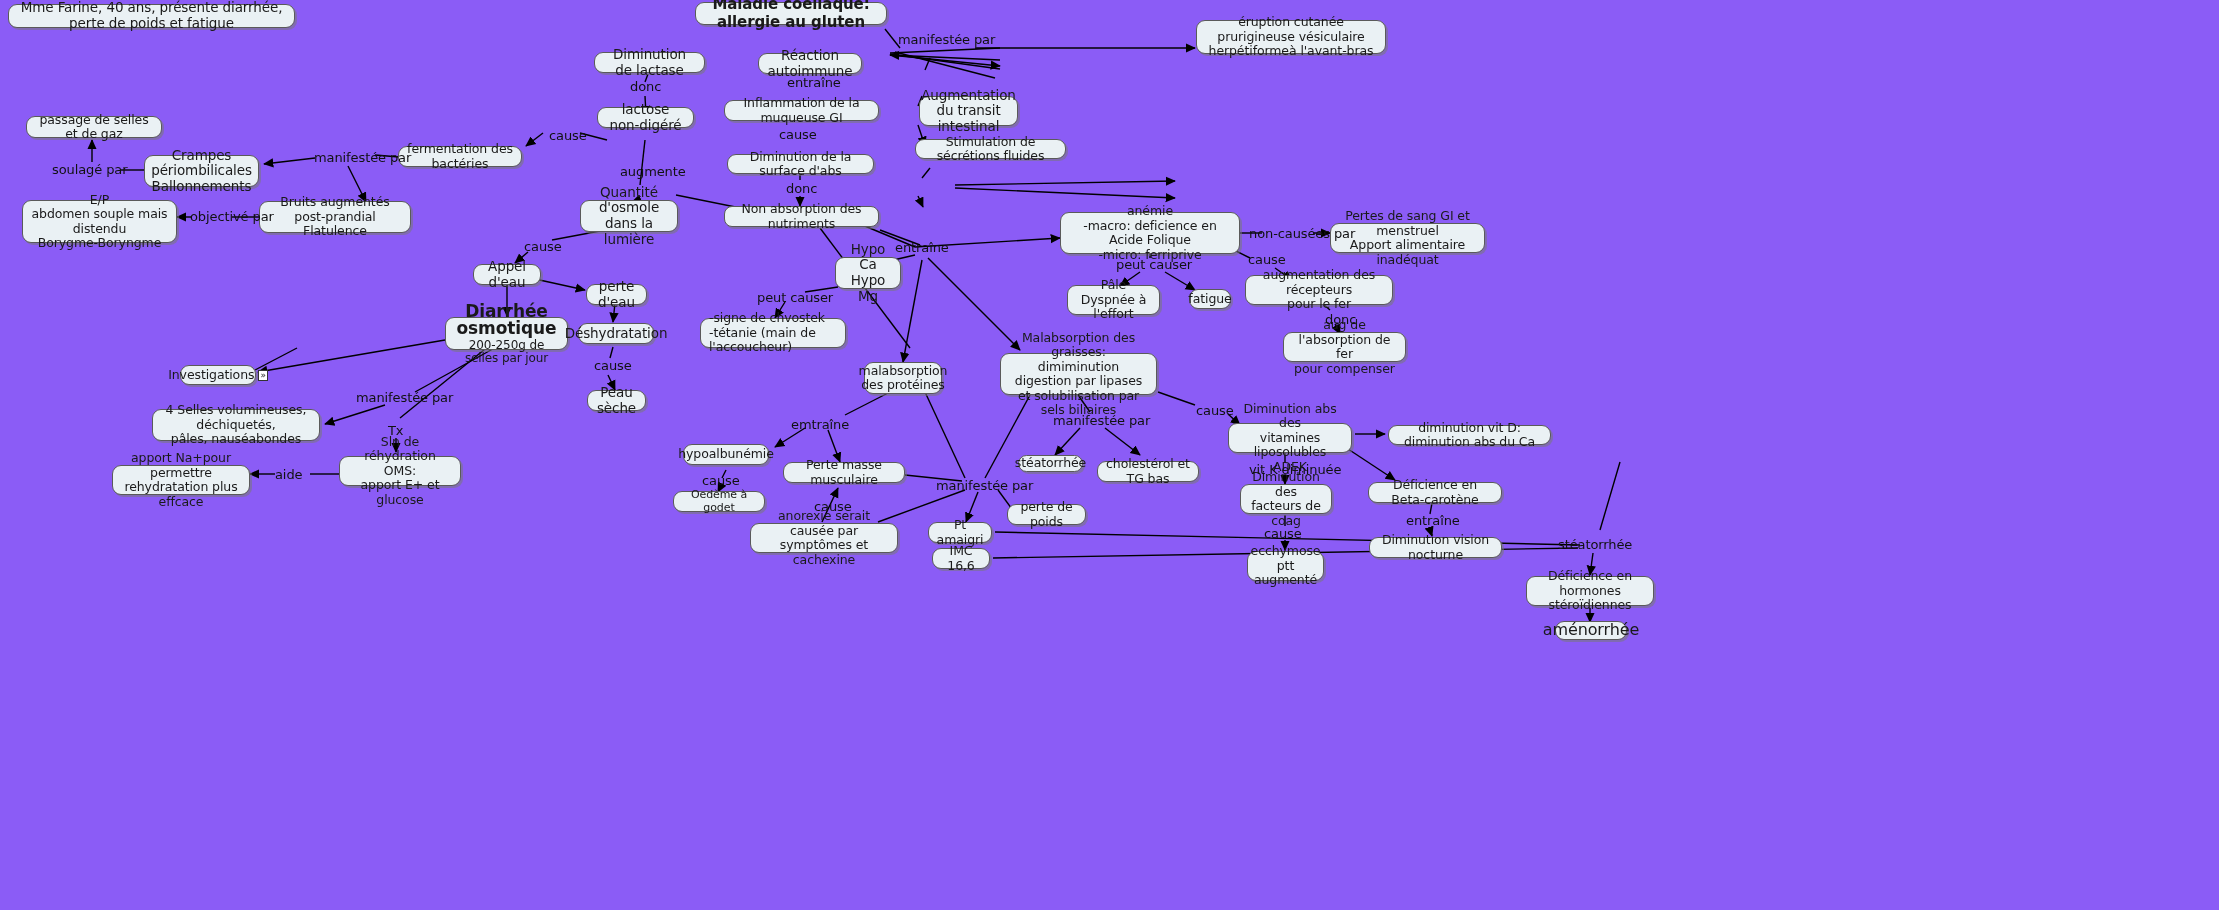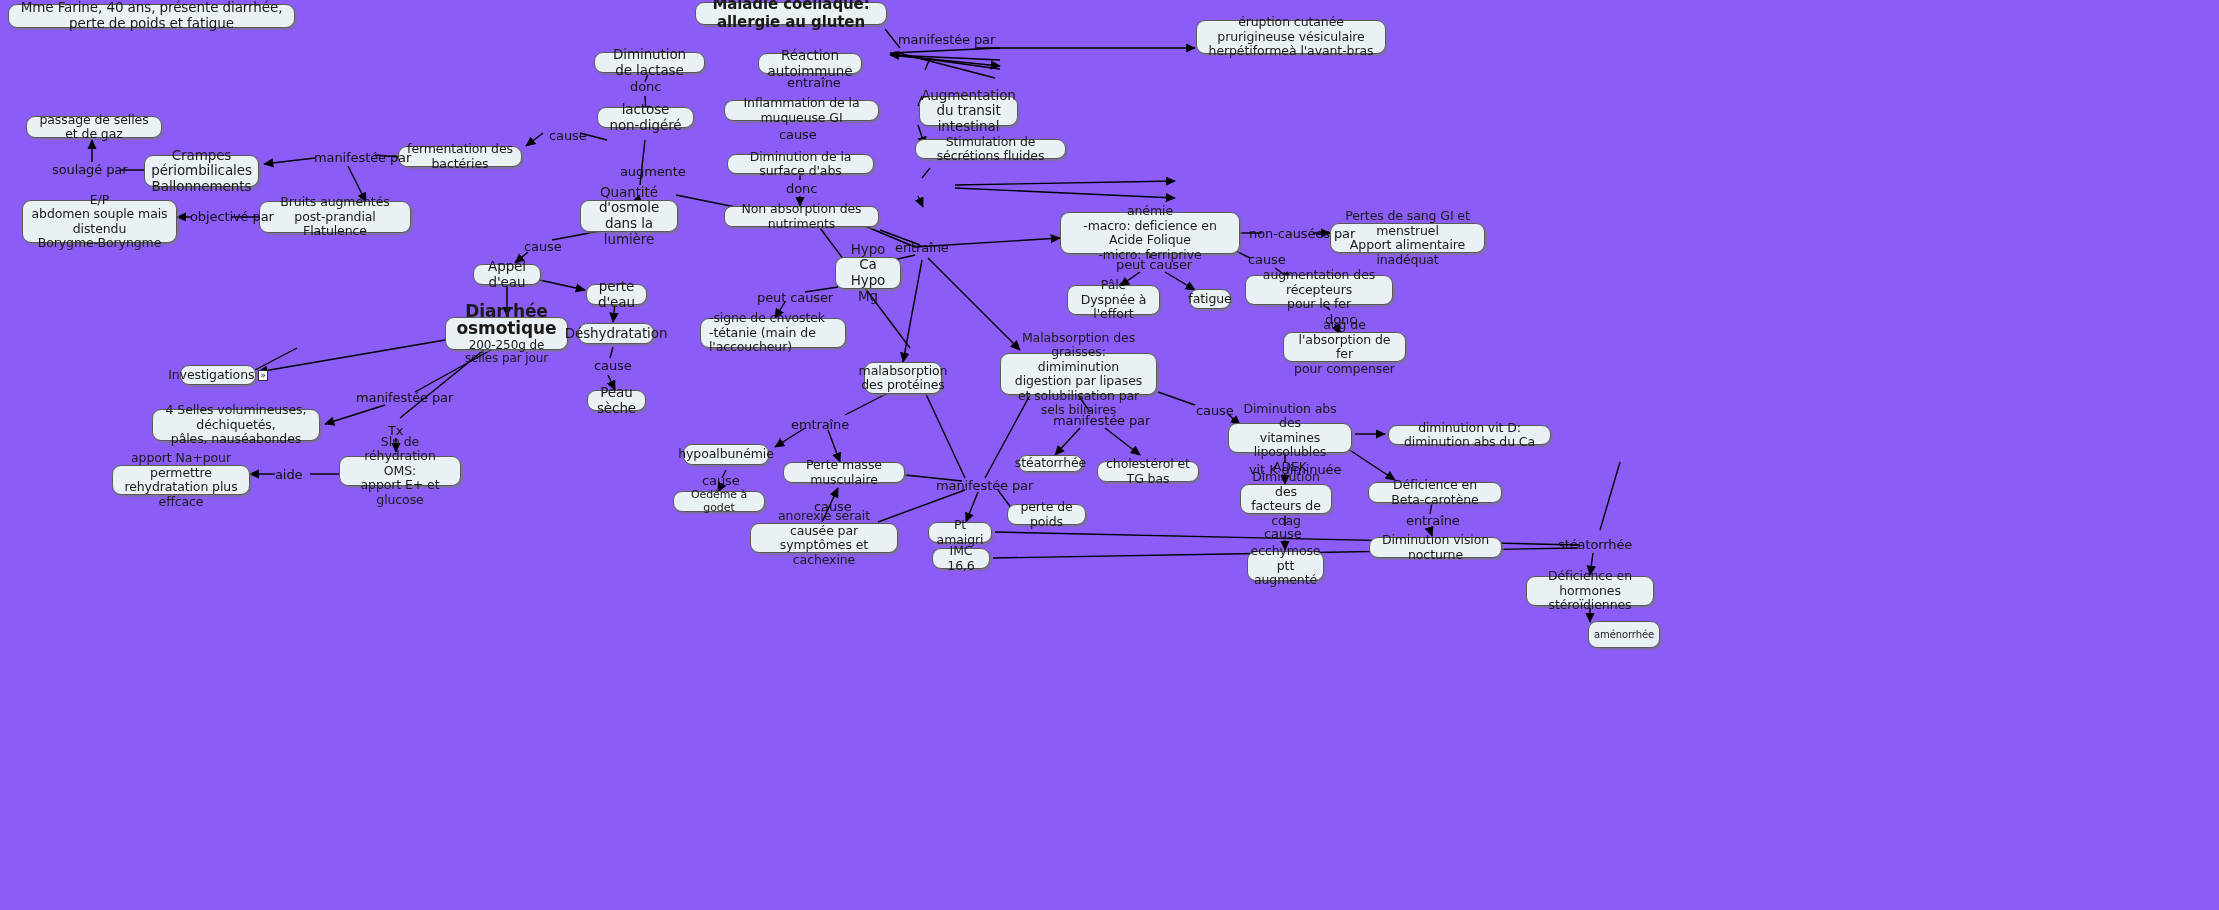--- a/index.html
+++ b/index.html
@@ -366,21 +366,21 @@
   <div class="node" style="left:932px; top:548px; width:58px; height:21px; font-size:12.5px;">IMC 16,6</div>
 
   <div class="node" style="left:1247px; top:551px; width:77px; height:30px; font-size:12.5px;">ecchymose
 ptt augmenté</div>
 
   <div class="node" style="left:1369px; top:537px; width:133px; height:21px; font-size:12.5px;">Diminution vision nocturne</div>
 
   <div class="node" style="left:1526px; top:576px; width:128px; height:30px; font-size:12.5px;">Déficience en hormones
 stéroïdiennes</div>
 
-  <div class="node" style="left:1555px; top:621px; width:72px; height:27px; font-size:10px;margin-left:33px;">aménorrhée</div>
+  <div class="node" style="left:1555px; top:621px; width:72px; height:19px; font-size:16px;">aménorrhée</div>
 
   <div class="label" style="left:898px; top:32px;">manifestée par</div>
   <div class="label" style="left:630px; top:79px;">donc</div>
   <div class="label" style="left:787px; top:75px;">entraîne</div>
   <div class="label" style="left:779px; top:127px;">cause</div>
   <div class="label" style="left:549px; top:128px;">cause</div>
   <div class="label" style="left:314px; top:150px;">manifestée par</div>
   <div class="label" style="left:52px; top:162px;">soulagé par</div>
   <div class="label" style="left:190px; top:209px;">objectivé par</div>
   <div class="label" style="left:620px; top:164px;">augmente</div>

